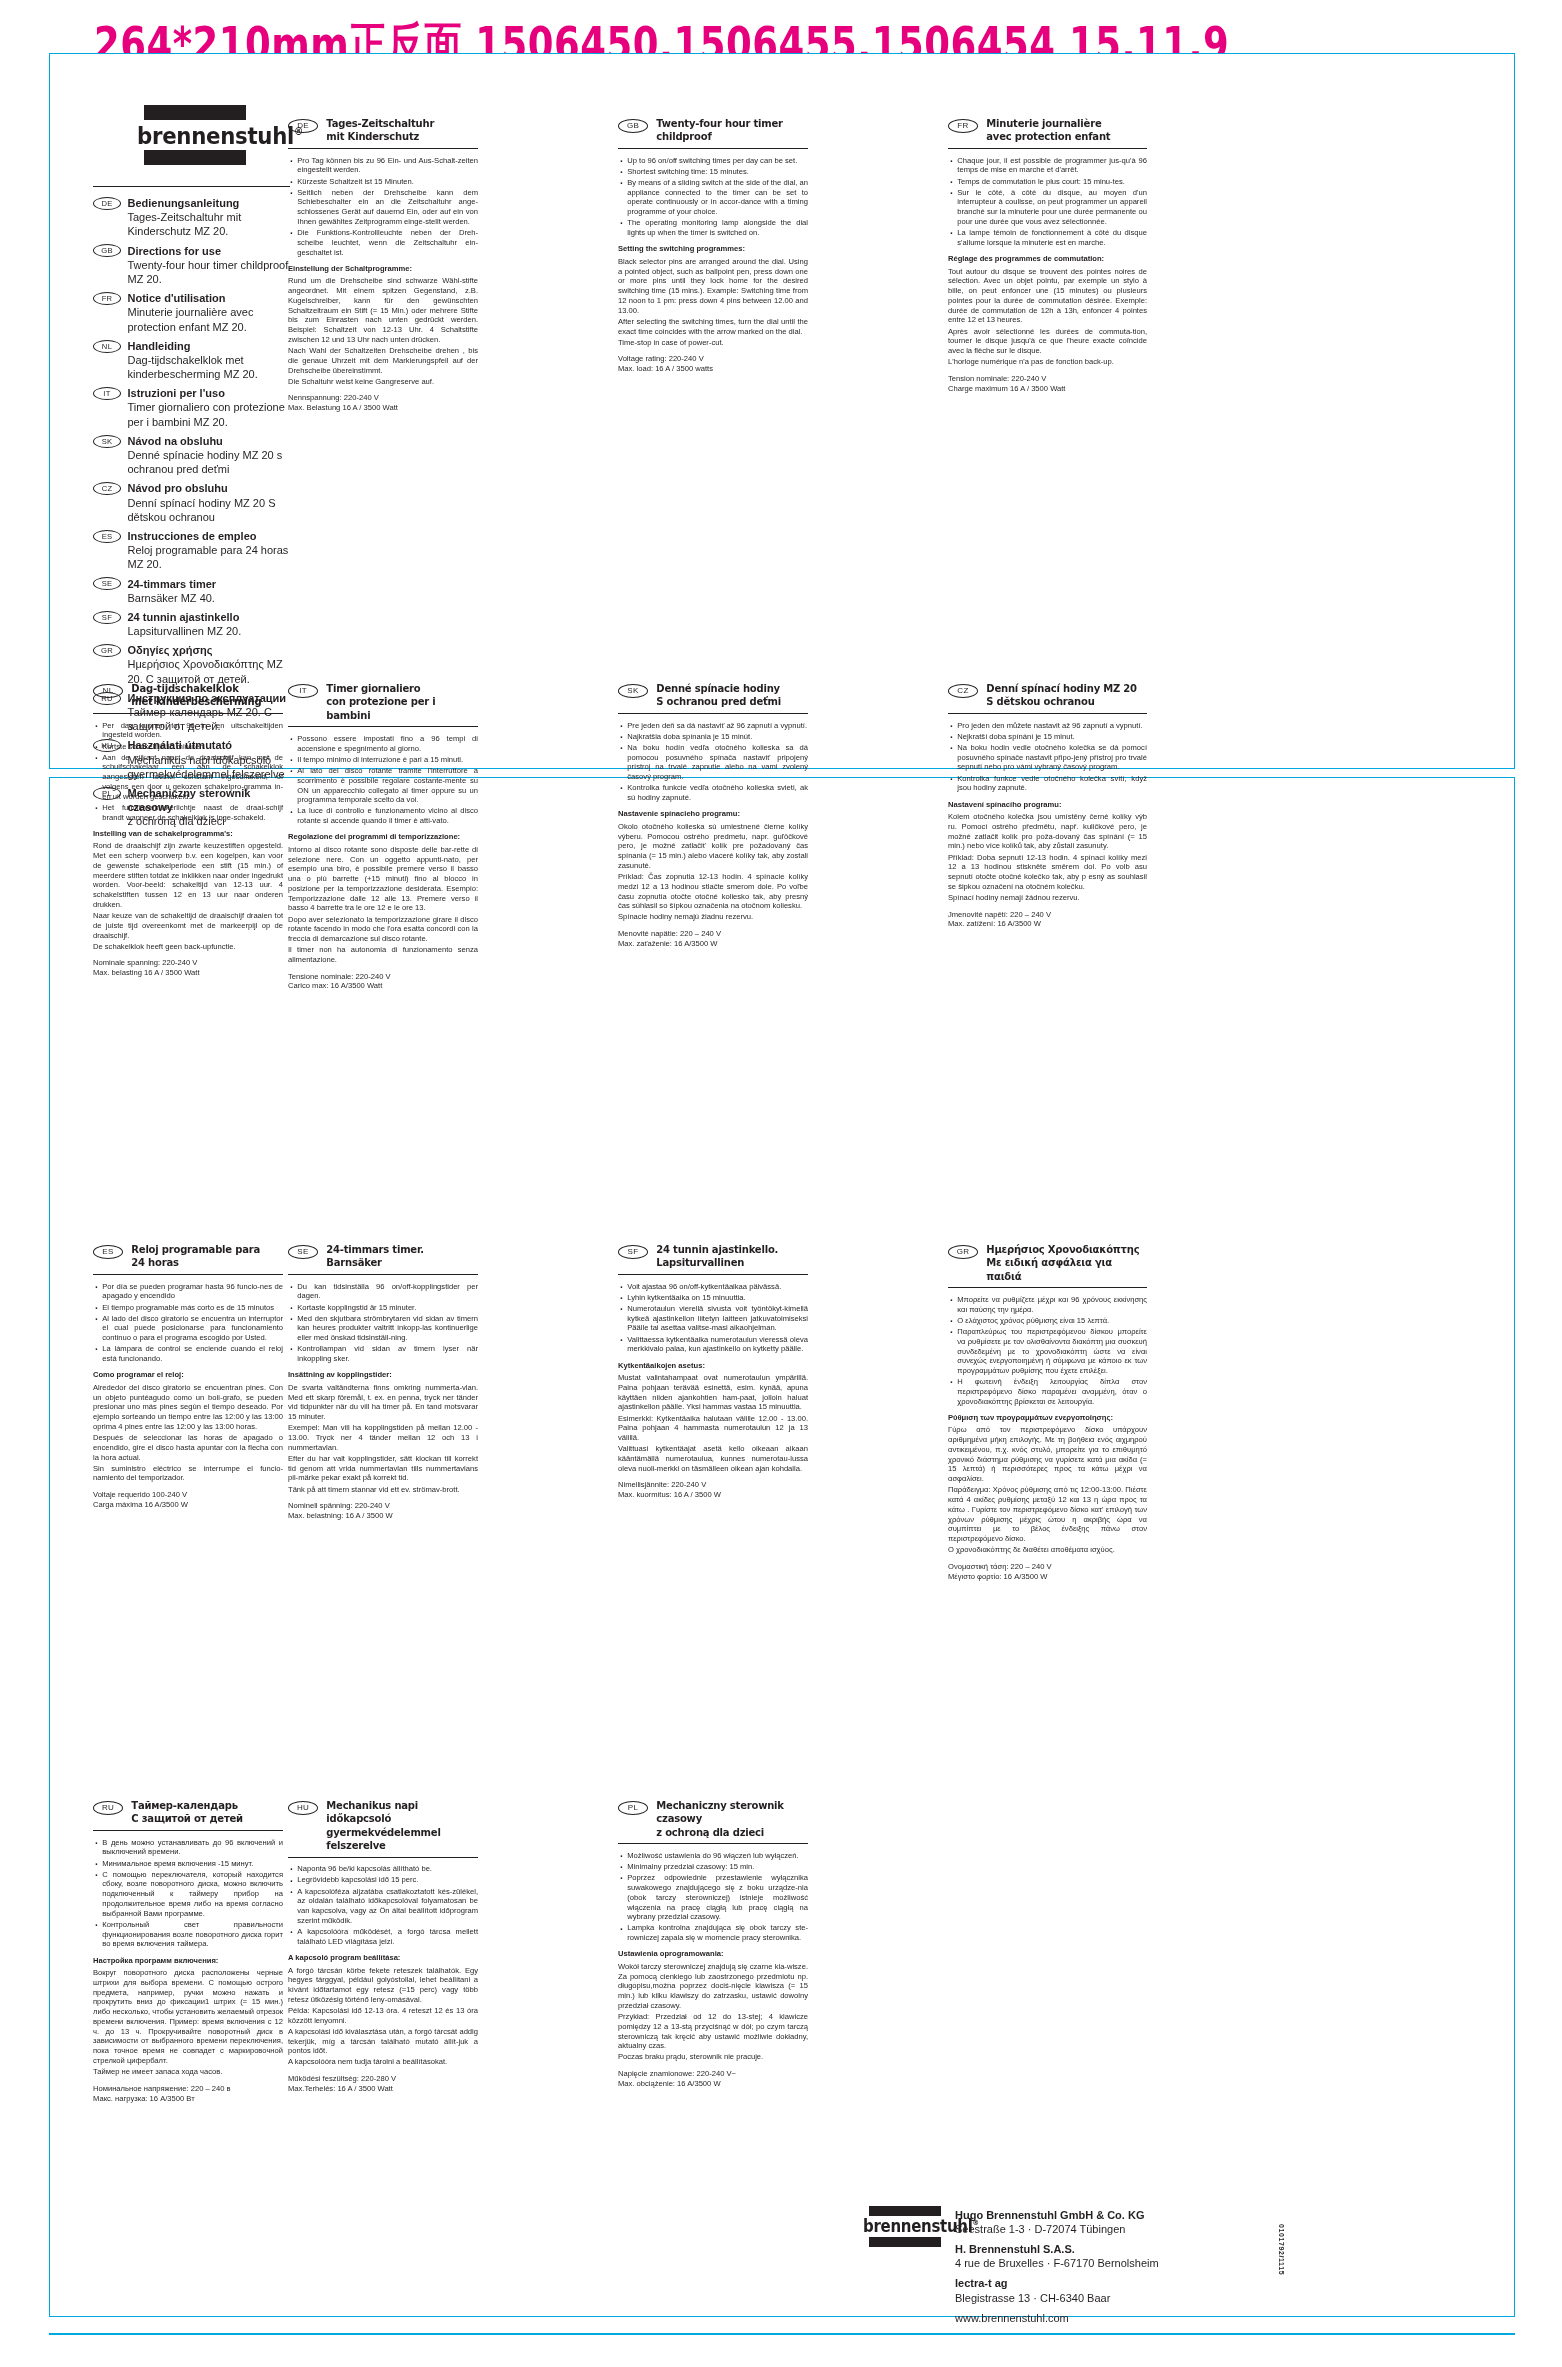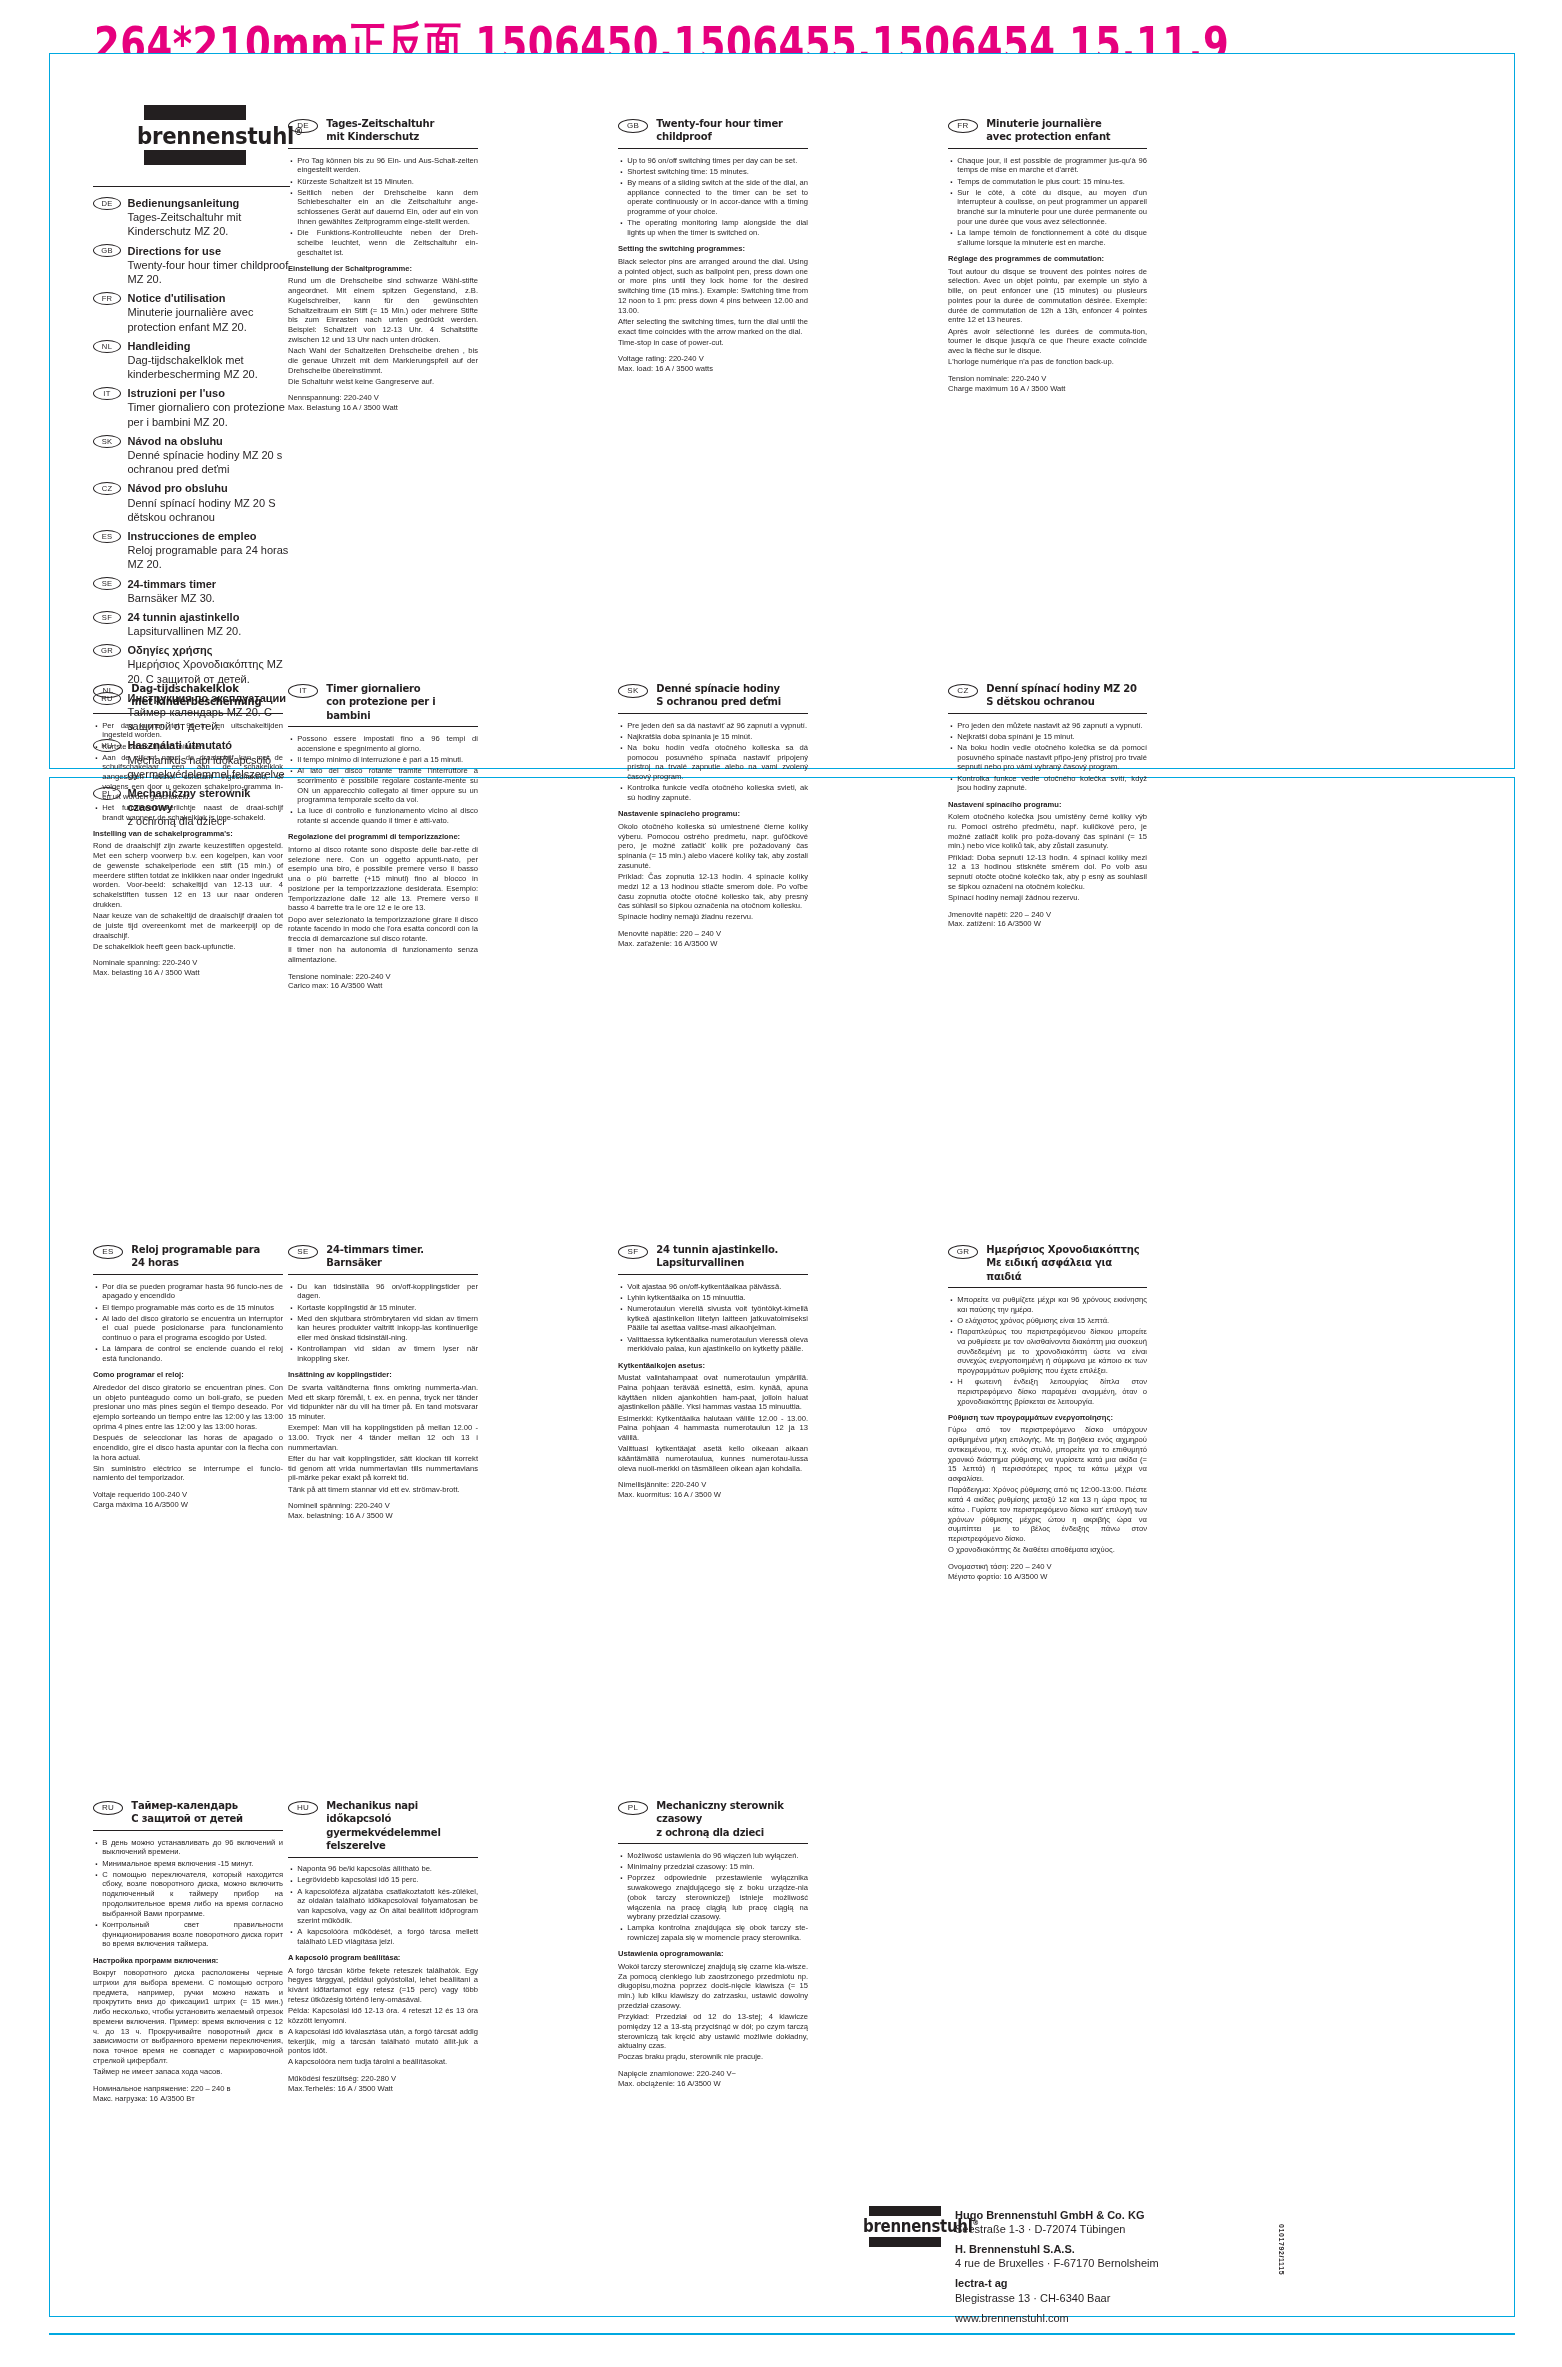--- a/index.html
+++ b/index.html
@@ -190,21 +190,21 @@
       <div class="flagchip">ES</div>
       <div class="lang-text">
         <div>Instrucciones de empleo</div>
         <div class="l2">Reloj programable para 24 horas MZ 20.</div>
       </div>
     </div>
     <div class="lang-row">
       <div class="flagchip">SE</div>
       <div class="lang-text">
         <div>24-timmars timer</div>
-        <div class="l2">Barnsäker MZ 30.</div>
+        <div class="l2">Barnsäker MZ 40.</div>
       </div>
     </div>
     <div class="lang-row">
       <div class="flagchip">SF</div>
       <div class="lang-text">
         <div>24 tunnin ajastinkello</div>
         <div class="l2">Lapsiturvallinen MZ 20.</div>
       </div>
     </div>
     <div class="lang-row">

